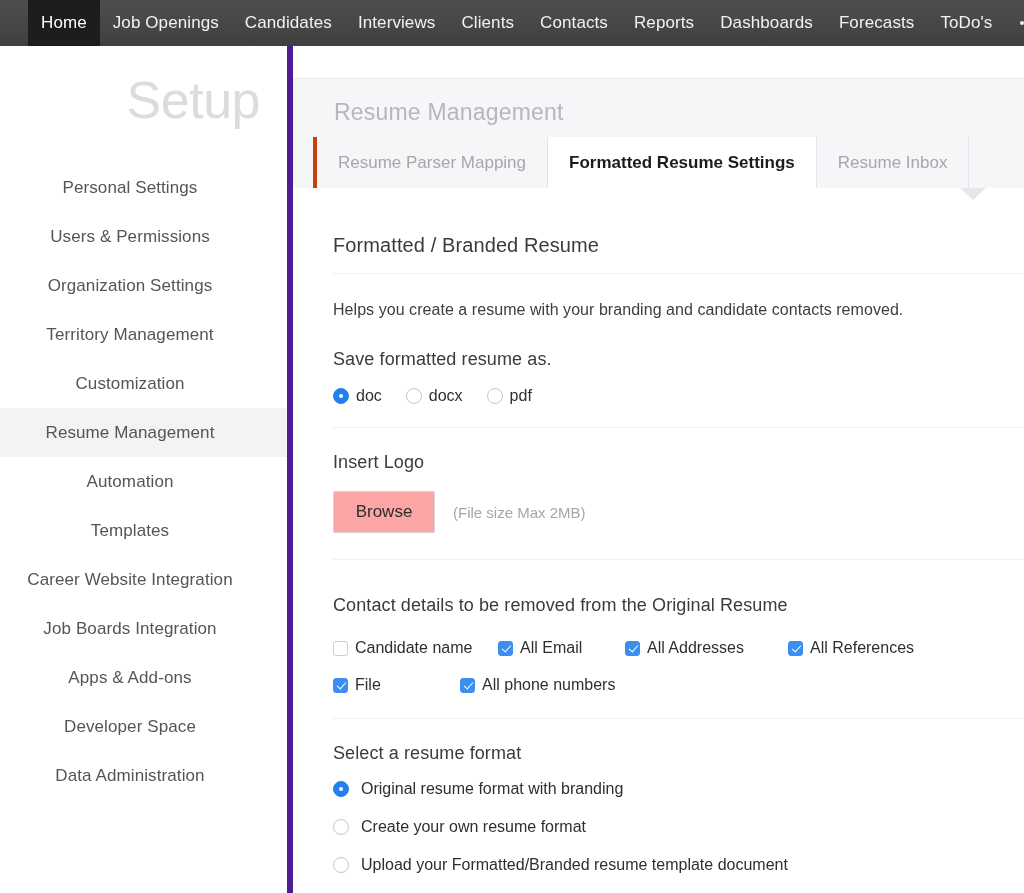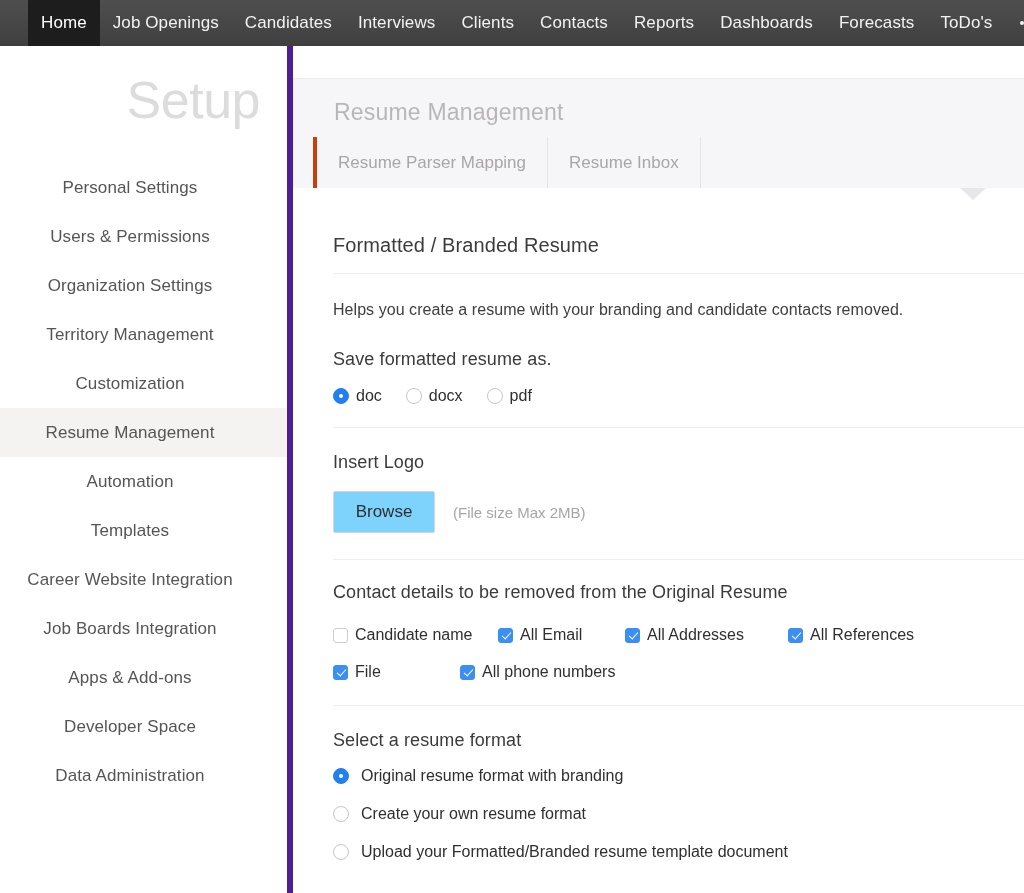--- a/index.html
+++ b/index.html
@@ -249,21 +249,21 @@
   }
 
   
   #browse-btn {
     display: inline-flex;
     align-items: center;
     justify-content: center;
     width: 102px; height: 42px;
     border: 1px solid #d4d4d4;
     border-radius: 2px;
-    background: #7dd3fc;
+    background: #fca5a5;
     font-size: 17px;
     color: #2e2e2e;
     cursor: pointer;
   }
   #file-hint {
     font-size: 15px;
     color: #a6a6a6;
     margin-left: 18px;
   }
 
@@ -357,20 +357,23 @@
   </div>
 
   <div id="content">
 
     <div id="content-header">
       <div id="rm-title">Resume Management</div>
       <div id="tabstrip">
         <div class="tab">
             <span>Resume Parser Mapping</span>
           </div>
+        <div class="tab active">
+            <span>Formatted Resume Settings</span>
+          </div>
         <div class="tab">
             <span>Resume Inbox</span>
           </div>
       </div>
     </div>
     <div id="tab-notch"></div>
 
     <div id="form">
 
       <h1 class="section-title">Formatted / Branded Resume</h1>
@@ -398,21 +401,21 @@
       <div class="hr" style="margin-top:22px;"></div>
 
       <div class="label" style="margin-top:24px;">Insert Logo</div>
       <div class="row" style="margin-top:18px;">
         <button id="browse-btn">Browse</button>
         <span id="file-hint">(File size Max 2MB)</span>
       </div>
 
       <div class="hr" style="margin-top:26px;"></div>
 
-      <div class="label" style="margin-top:22px;">Contact details to be removed from the Original Resume</div>
+      <div class="label" style="margin-top:35px;">Contact details to be removed from the Original Resume</div>
       <div class="row" style="margin-top:23px;">
         <label class="opt" style="width:165px;">
           <span class="cbox"></span>
           <span>Candidate name</span>
         </label>
         <label class="opt" style="width:127px;">
           <span class="cbox checked"></span>
           <span>All Email</span>
         </label>
         <label class="opt" style="width:163px;">

